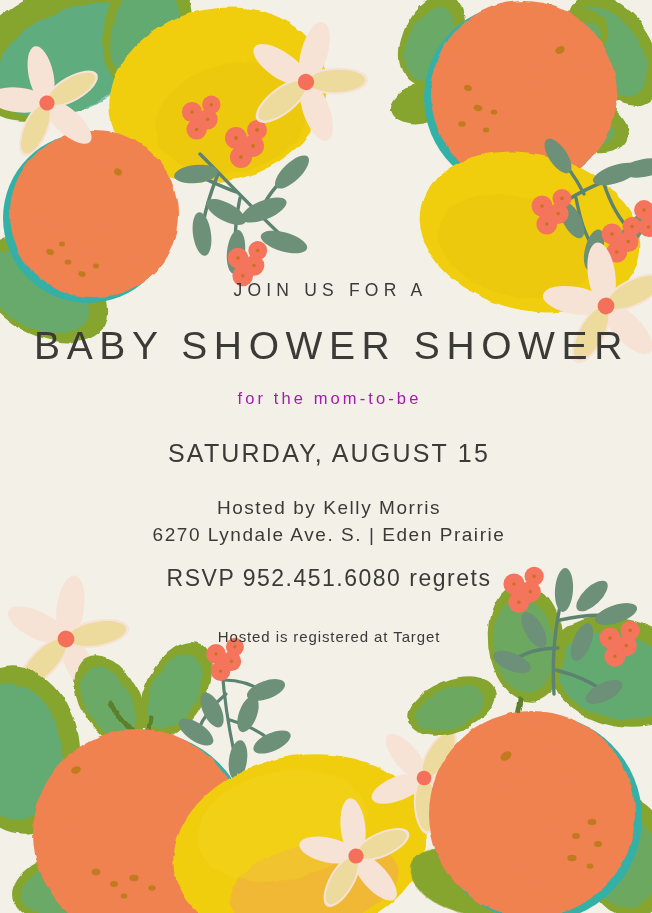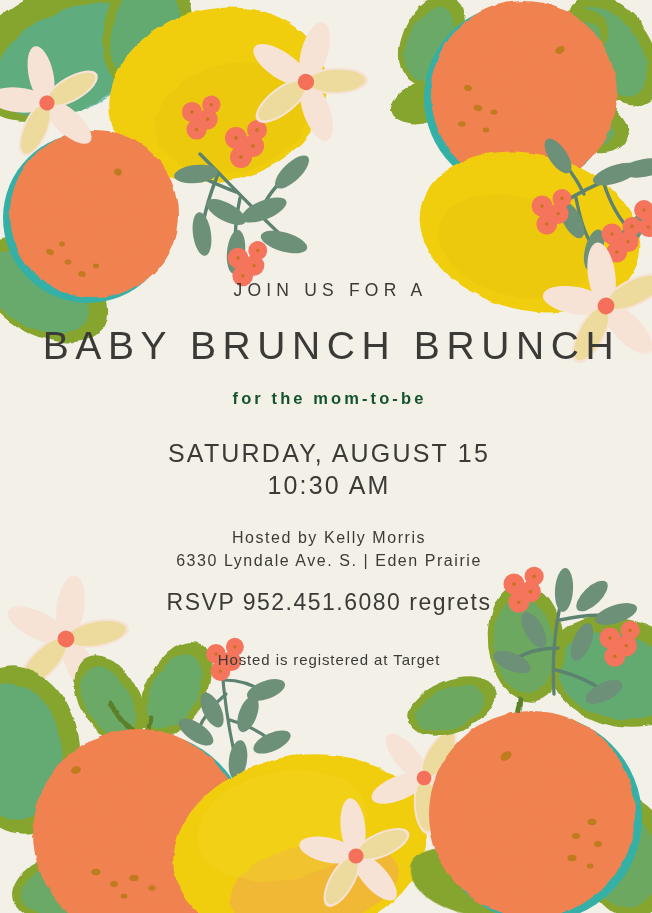--- a/index.html
+++ b/index.html
@@ -21,33 +21,33 @@
   }
   .l-join{
     font-size:17.5px;font-weight:300;letter-spacing:5.2px;
     margin:0 0 0 5px;line-height:1.1;
   }
   .l-title{
     font-size:39px;font-weight:300;letter-spacing:6.6px;
     margin:26px 0 0 7px;line-height:1.05;
   }
   .l-sub{
-    font-size:16.5px;font-weight:700;letter-spacing:3.1px;
-    margin:22px 0 0 3px;line-height:1.1;color:#14532d;
+    font-size:16.5px;font-weight:400;letter-spacing:3.1px;
+    margin:22px 0 0 3px;line-height:1.1;color:#a21caf;
   }
   .l-name{
     font-size:28.5px;font-weight:500;letter-spacing:3.3px;
     margin:11px 0 0 3px;line-height:1.1;
   }
   .l-date{
     font-size:25px;font-weight:400;letter-spacing:2.2px;
     margin:30px 0 10px 2px;line-height:1.28;
   }
   .l-host{
-    font-size:16px;font-weight:400;letter-spacing:1.55px;
+    font-size:19px;font-weight:400;letter-spacing:1.55px;
     margin:26px 0 0 2px;line-height:1.42;
   }
   .l-rsvp{
     font-size:23px;font-weight:400;letter-spacing:1.5px;
     margin:17px 0 0 2px;line-height:1.1;
   }
   .l-reg{
     font-size:15px;font-weight:400;letter-spacing:0.9px;
     margin:37px 0 0 2px;line-height:1.1;
   }
@@ -356,27 +356,26 @@
       <use href="#berrycluster" transform="translate(62,52) scale(0.96)"></use>
     </g>
 
     <g transform="translate(424,778) rotate(-40) scale(0.001)">
       <use href="#flower5"></use>
     </g>
   </svg>
 
   <div id="text-block">
     <p class="l-join">JOIN US FOR A</p>
-    <p class="l-title">BABY BRUNCH BRUNCH</p>
+    <p class="l-title">BABY SHOWER SHOWER</p>
     <p class="l-sub">for the mom-to-be</p>
     <p class="l-date">
       <span>SATURDAY, AUGUST 15</span><br>
-      <span>10:30 AM</span>
     </p>
     <p class="l-host">
       <span>Hosted by Kelly Morris</span><br>
-      <span>6330 Lyndale Ave. S. | Eden Prairie</span>
+      <span>6270 Lyndale Ave. S. | Eden Prairie</span>
     </p>
     <p class="l-rsvp">RSVP 952.451.6080 regrets</p>
     <p class="l-reg">Hosted is registered at Target</p>
   </div>
 
 </div>
 
 </body></html>

